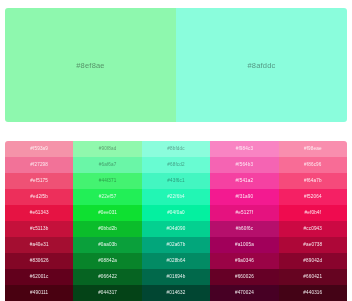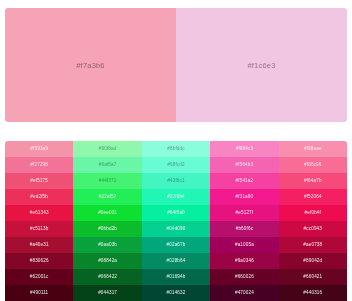--- a/index.html
+++ b/index.html
@@ -44,25 +44,25 @@
     font-size:4.6px;letter-spacing:.15px;white-space:nowrap;
     user-select:none;line-height:1;
   }
 </style>
 </head>
 <body>
 
 <div class="page">
 
   <div class="hero">
-    <div class="hero-swatch" style="background: rgb(247, 163, 182);">
-      <span class="hero-label" style="color: rgba(0, 0, 0, 0.42);">#f7a3b6</span>
+    <div class="hero-swatch" style="background: rgb(142, 248, 174);">
+      <span class="hero-label" style="color: rgba(0, 0, 0, 0.42);">#8ef8ae</span>
     </div>
-    <div class="hero-swatch" style="background: rgb(241, 198, 227);">
-      <span class="hero-label" style="color: rgba(0, 0, 0, 0.42);">#f1c6e3</span>
+    <div class="hero-swatch" style="background: rgb(138, 253, 220);">
+      <span class="hero-label" style="color: rgba(0, 0, 0, 0.42);">#8afddc</span>
     </div>
   </div>
 
   <div class="grid-wrap">
     <div class="grid" id="shade-grid">
         <div class="cell" style="background: rgb(245, 147, 169);">
           <span class="cell-label" style="color: rgba(255, 255, 255, 0.85);">#f593a9</span>
         </div>
         <div class="cell" style="background: rgb(144, 248, 173);">
           <span class="cell-label" style="color: rgba(0, 0, 0, 0.38);">#90f8ad</span>

